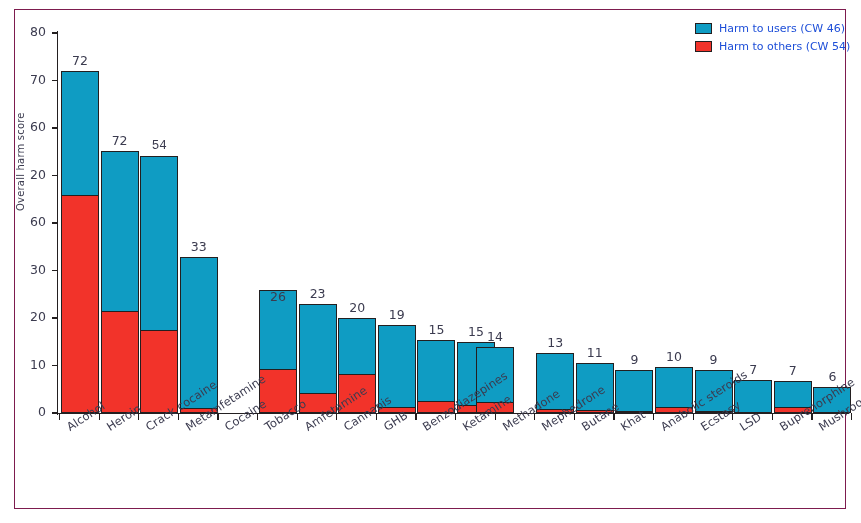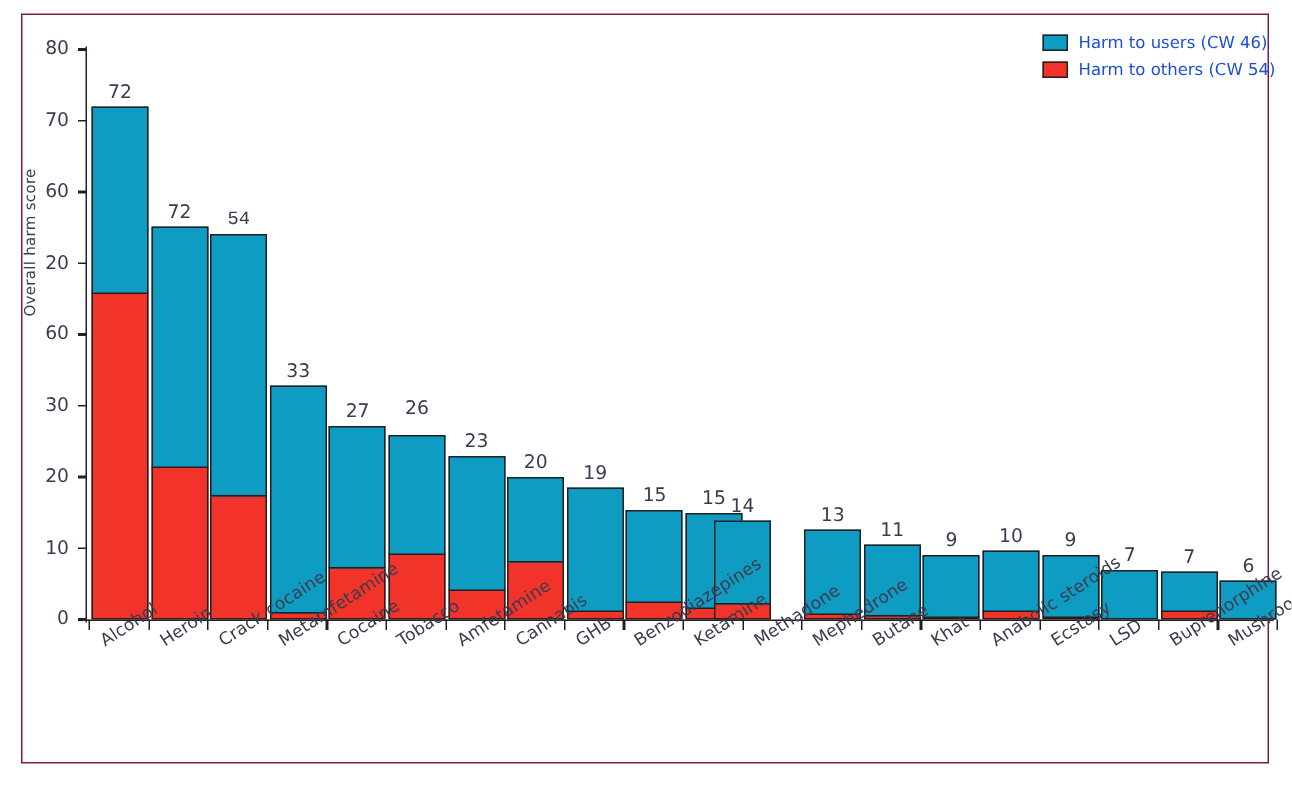--- a/index.html
+++ b/index.html
@@ -244,33 +244,26 @@
         </div>
         <div class="bar-value" style="bottom: 259.975px;">54</div>
       </div>
       <div class="bar-group" style="left: 121.8px; height: 380px;">
         <div class="bar-stack" style="height: 156.275px;">
           <div class="seg seg-others" style="bottom: 0px; height: 4.75px; background: rgb(242, 51, 42);"></div>
           <div class="seg seg-users" style="bottom: 3.65px; height: 152.625px; background: rgb(15, 156, 195);"></div>
         </div>
         <div class="bar-value" style="bottom: 159.275px;">33</div>
       </div>
-      <div class="bar-group" style="left: 161.4px; height: 380px;">
-        <div class="bar-stack" style="height: 128.725px;">
-          <div class="seg seg-others" style="bottom: 0px; height: 35.15px; background: rgb(242, 51, 42);"></div>
-          <div class="seg seg-users" style="bottom: 34.05px; height: 94.675px; background: rgb(15, 156, 195);"></div>
-        </div>
-        <div class="bar-value" style="bottom: 131.725px;">27</div>
-      </div>
       <div class="bar-group" style="left: 201px; height: 380px;">
         <div class="bar-stack" style="height: 123.5px;">
           <div class="seg seg-others" style="bottom: 0px; height: 43.7px; background: rgb(242, 51, 42);"></div>
           <div class="seg seg-users" style="bottom: 42.6px; height: 80.9px; background: rgb(15, 156, 195);"></div>
         </div>
-        <div class="bar-value" style="bottom: 134px;">26</div>
+        <div class="bar-value" style="bottom: 109px;">26</div>
       </div>
       <div class="bar-group" style="left: 240.6px; height: 380px;">
         <div class="bar-stack" style="height: 109.25px;">
           <div class="seg seg-others" style="bottom: 0px; height: 19.95px; background: rgb(242, 51, 42);"></div>
           <div class="seg seg-users" style="bottom: 18.85px; height: 90.4px; background: rgb(15, 156, 195);"></div>
         </div>
         <div class="bar-value" style="bottom: 112.25px;">23</div>
       </div>
       <div class="bar-group" style="left: 280.2px; height: 380px;">
         <div class="bar-stack" style="height: 95px;">

